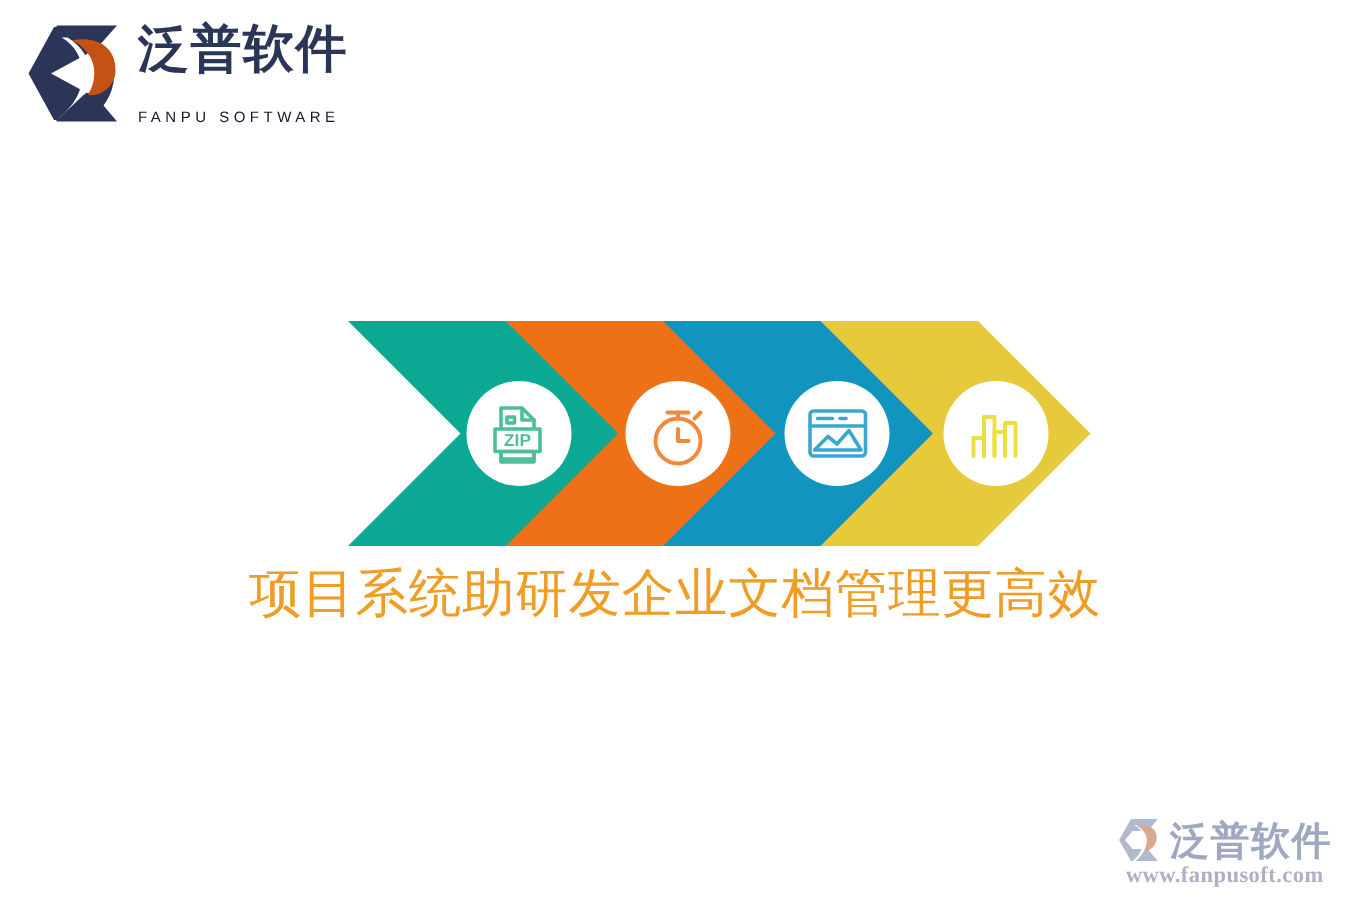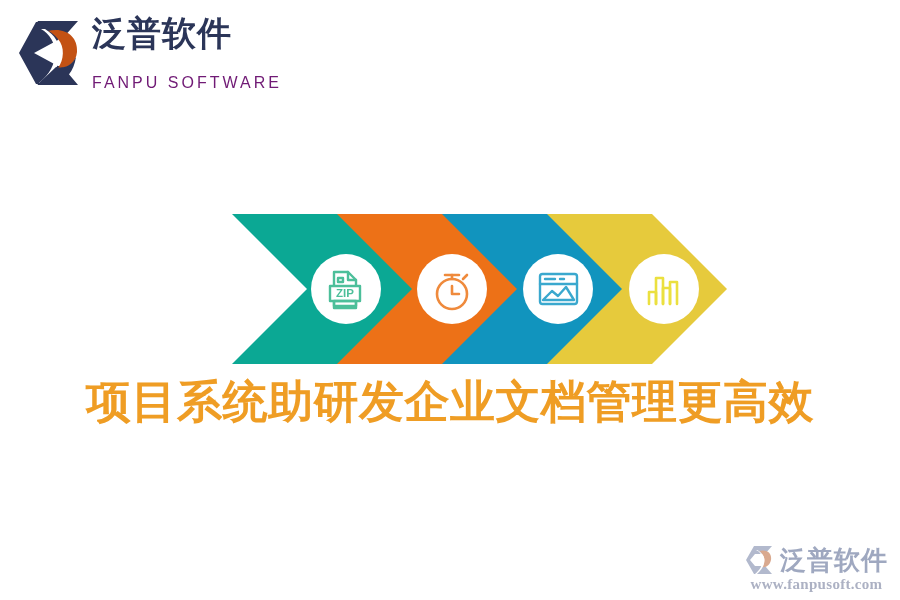--- a/index.html
+++ b/index.html
@@ -38,22 +38,22 @@
   }
   .brand-cn {
     font-size: 34px;
     font-weight: bold;
     color: #2b3558;
     letter-spacing: 1px;
     line-height: 1.05;
     white-space: nowrap;
   }
   .brand-en {
-    font-size: 16px;
-    color: #701a75;
+    font-size: 10px;
+    color: #0f172a;
     letter-spacing: 3.0px;
     line-height: 1.2;
     margin-top: 21px;
     white-space: nowrap;
   }
 
   
   .chevron-banner {
     position: absolute;
     left: 0;
@@ -66,22 +66,22 @@
     display: block;
   }
 
   
   .headline {
     position: absolute;
     left: 0;
     top: 374px;
     width: 900px;
     text-align: center;
-    font-size: 45px;
-    font-weight: bold;
+    font-size: 35px;
+    font-weight: normal;
     color: #ef9d24;
     letter-spacing: 0.5px;
     line-height: 1.25;
     white-space: nowrap;
   }
 
   
   .watermark {
     position: absolute;
     right: 12px;

